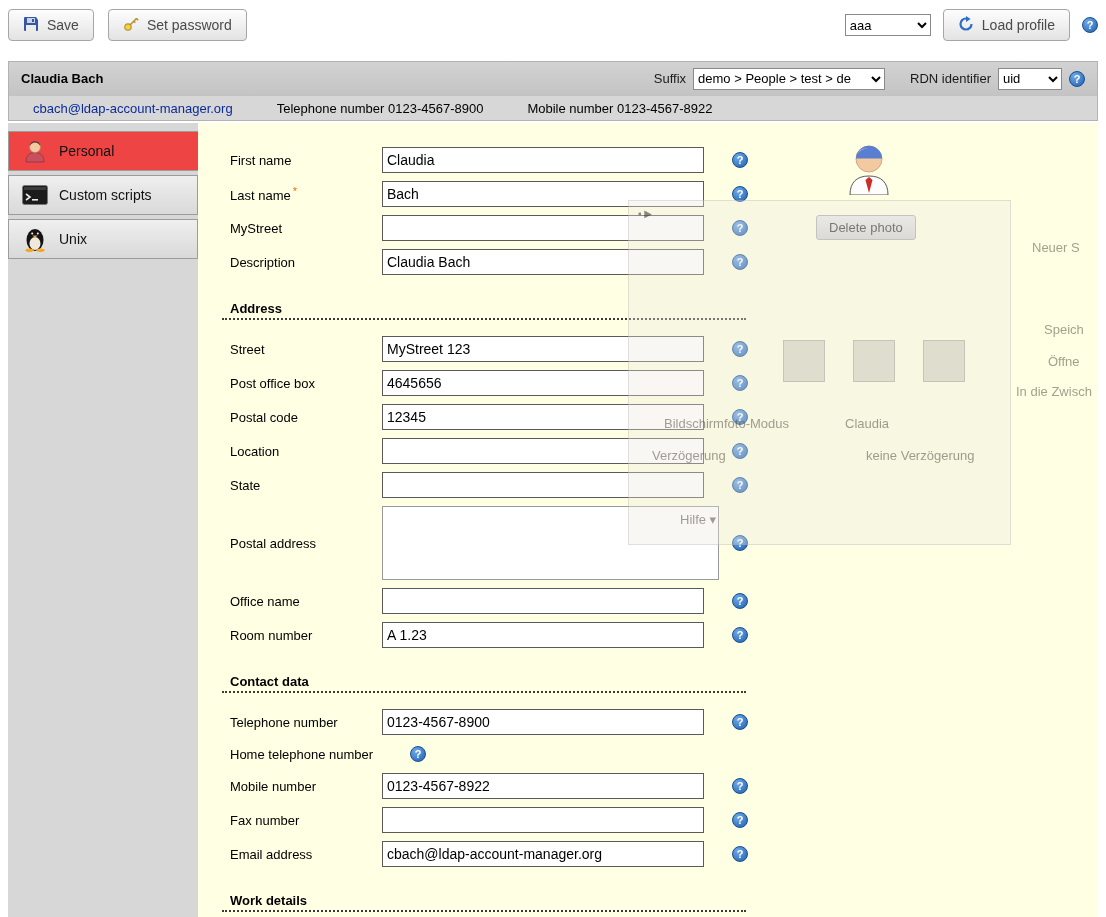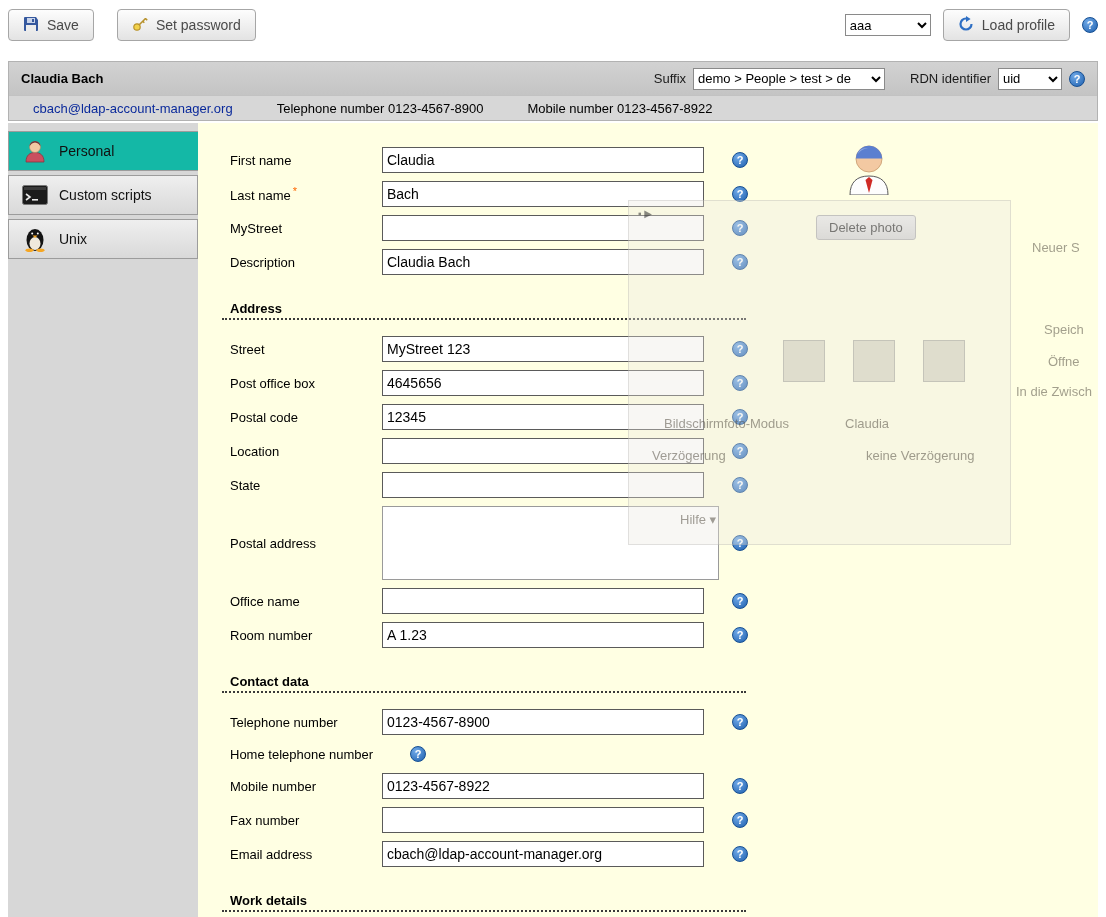--- a/index.html
+++ b/index.html
@@ -3,21 +3,21 @@
 <meta charset="utf-8">
 <style>
   * { box-sizing:border-box; margin:0; padding:0; }
   html,body { width:1106px; height:917px; }
   body {
     position:relative; overflow:hidden; background:#fff;
     font-family:"Liberation Sans", sans-serif; font-size:13px; color:#000;
   }
 
   
-  .toolbar { display:flex; align-items:center; padding:9px 8px 0 8px; gap:9px; }
+  .toolbar { display:flex; align-items:center; padding:9px 8px 0 8px; gap:0; }
   .btn {
     display:inline-flex; align-items:center; gap:8px; height:32px; padding:0 14px;
     border:1px solid #a6a6a6; border-radius:4px;
     background:linear-gradient(180deg,#fdfdfd,#e3e3e3);
     color:#4a4a4a; font-size:14px; font-family:inherit; cursor:pointer;
   }
   .btn-setpw { margin-left:14px; }
   .toolbar-right { margin-left:auto; display:flex; align-items:center; gap:12px; }
   select {
     font-family:inherit; font-size:13px; border:1px solid #8a8a8a;
@@ -50,21 +50,21 @@
   .email-link { color:#0b2a9b; text-decoration:none; cursor:pointer; }
 
   
   .main { display:flex; margin:2px 8px 0 8px; height:794px; overflow:hidden; }
   .sidebar { width:190px; flex:none; background:#d7d7d7; padding-top:8px; }
   .tab {
     display:flex; align-items:center; gap:10px; height:40px; padding-left:12px;
     border:1px solid #9c9c9c; margin-bottom:4px; cursor:pointer;
     background:linear-gradient(180deg,#efefef,#d9d9d9);
   }
-  .tab.active { background:#14b8a6; border-right:none; }
+  .tab.active { background:#ef4444; border-right:none; }
   .tab .ticon { width:28px; display:flex; justify-content:center; flex:none; }
   .tab .tlabel { font-size:14px; color:#111; }
 
   .content { flex:1; background:#ffffe3; position:relative; padding-top:24px; }
 
   
   .row { display:flex; align-items:center; padding-left:32px; margin-bottom:8px; min-height:22px; }
   .flabel { width:152px; flex:none; font-size:13px; }
   .req { color:#f60; font-size:11px; margin-left:2px; }
   .tinput {

